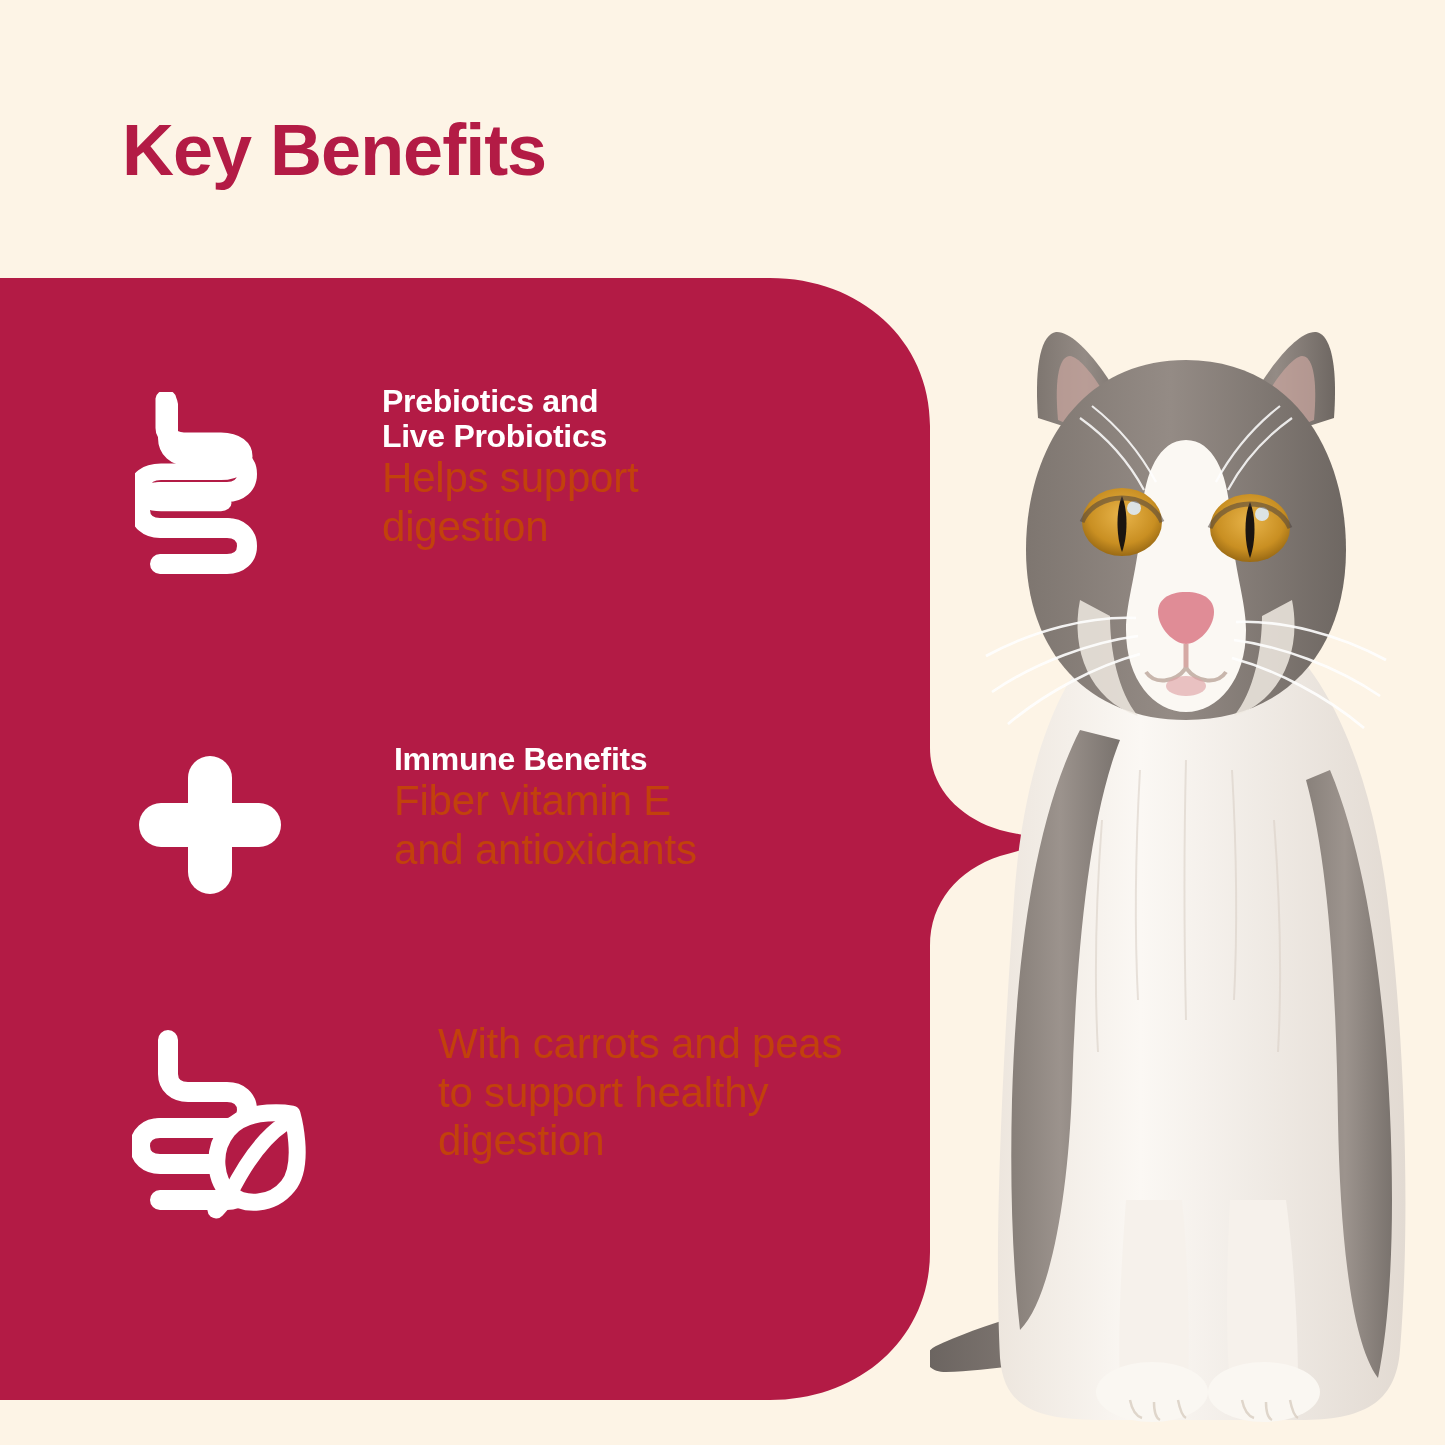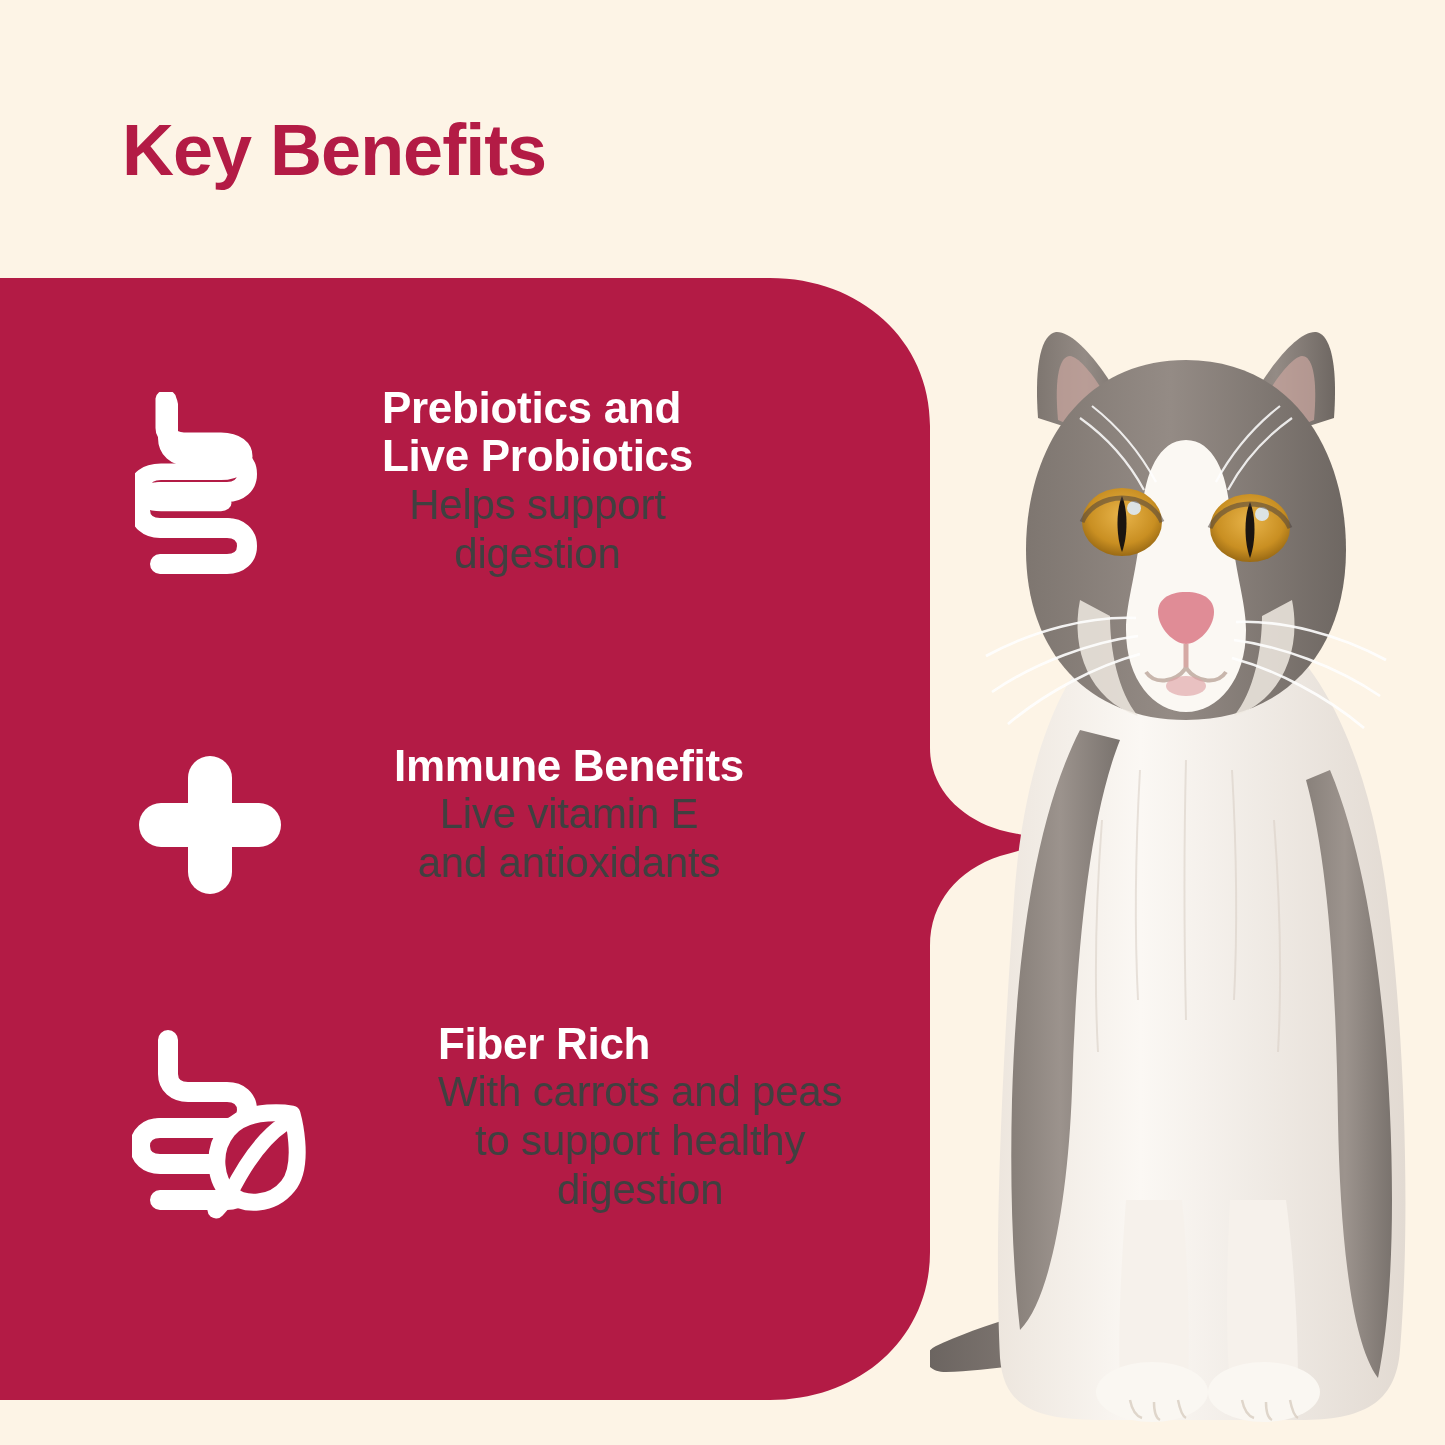--- a/index.html
+++ b/index.html
@@ -40,35 +40,34 @@
   }
   .benefit-icon{
     flex:0 0 auto;
     position:relative;
   }
   .benefit-icon svg{display:block;}
   .benefit-text{
     margin-left:0;
   }
   .benefit-title{
-    font-size:44px;
+    font-size:32px;
     font-weight:700;
     color:#FFFFFF;
     line-height:1.10;
     letter-spacing:-0.3px;
     white-space:pre-line;
   }
   .benefit-desc{
     font-size:42px;
     font-weight:400;
-    color:#404040;
+    color:#c2410c;
     line-height:1.16;
     letter-spacing:-0.2px;
     white-space:pre-line;
-    text-align:center;
   }
 
   #row-prebiotics{ left:135px; top:392px; }
   #row-prebiotics .benefit-text{ margin-left:125px; margin-top:-8px;}
   #row-immune{ left:135px; top:752px; }
   #row-immune .benefit-text{ margin-left:109px; margin-top:-10px;}
   #row-fiber{ left:132px; top:1028px; }
   #row-fiber .benefit-text{ margin-left:128px; margin-top:-8px;}
 
   
@@ -136,21 +135,21 @@
     <div class="benefit-icon">
       <svg width="150" height="146" viewBox="0 0 150 146" aria-hidden="true">
         <g stroke="#FFFFFF" stroke-width="44" stroke-linecap="round">
           <line x1="75" y1="26" x2="75" y2="120"></line>
           <line x1="26" y1="73" x2="124" y2="73"></line>
         </g>
       </svg>
     </div>
     <div class="benefit-text">
       <div class="benefit-title">Immune Benefits</div>
-      <div class="benefit-desc">Live vitamin E
+      <div class="benefit-desc">Fiber vitamin E
 and antioxidants</div>
     </div>
   </div>
 
   <div class="benefit-row" id="row-fiber">
     <div class="benefit-icon">
       <svg width="178" height="196" viewBox="0 0 178 196" aria-hidden="true">
 
         <g fill="none" stroke="#FFFFFF" stroke-width="20" stroke-linecap="round" stroke-linejoin="round">
           <path d="M36,12 L36,46 C36,57 44,64 56,64 L95,64
@@ -165,21 +164,20 @@
                    C78,8 34,0 14,24
                    C-4,46 2,76 16,88
                    C30,100 58,100 74,80
                    C92,58 78,8 78,8 Z" fill="#B31B45" stroke="#FFFFFF" stroke-width="17" stroke-linejoin="round"></path>
           <path d="M70,18 C52,30 34,52 16,88" fill="none" stroke="#FFFFFF" stroke-width="15" stroke-linecap="round"></path>
           <path d="M18,86 L2,104" fill="none" stroke="#FFFFFF" stroke-width="17" stroke-linecap="round"></path>
         </g>
       </svg>
     </div>
     <div class="benefit-text">
-      <div class="benefit-title">Fiber Rich</div>
       <div class="benefit-desc">With carrots and peas
 to support healthy
 digestion</div>
     </div>
   </div>
 
   <div id="cat-photo">
     <svg viewBox="0 0 515 1145" aria-hidden="true">
       <defs>
         <linearGradient id="greyFur" x1="0" y1="0" x2="1" y2="0">

